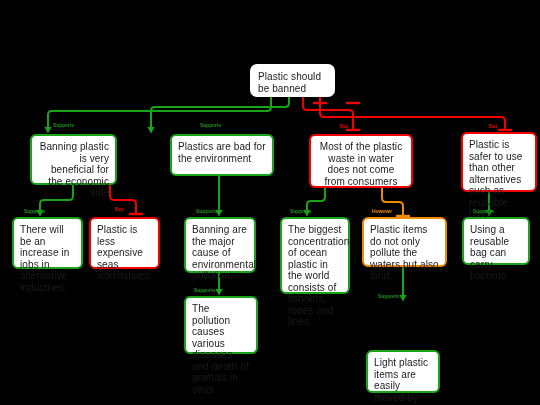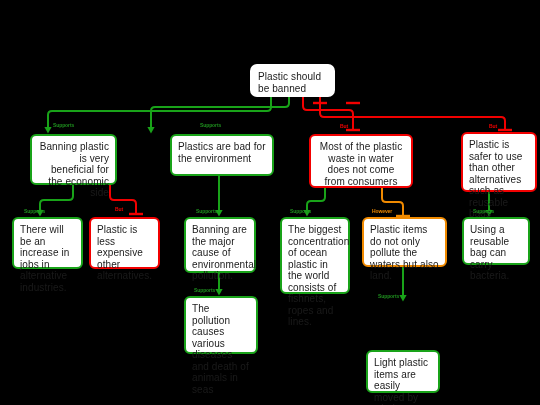--- a/index.html
+++ b/index.html
@@ -154,21 +154,21 @@
     <span class="txt">Plastic is safer to use than other alternatives such as reusable bags</span>
   </div>
   <span class="elabel red" style="left:489px; top:123px;">But</span>
 
   <div class="node green" style="left:12px; top:217px; width:71px; height:52px;">
     <span class="txt">There will be an increase in jobs in alternative industries.</span>
   </div>
   <span class="elabel green" style="left:24px; top:208px;">Supports</span>
 
   <div class="node red" style="left:89px; top:217px; width:71px; height:52px;">
-    <span class="txt">Plastic is less expensive other alternatives.</span>
+    <span class="txt">Plastic is less expensive seas alternatives.</span>
   </div>
   <span class="elabel red" style="left:115px; top:206px;">But</span>
 
   <div class="node green" style="left:184px; top:217px; width:72px; height:56px;">
     <span class="txt">Banning are the major cause of environmental pollution.</span>
   </div>
   <span class="elabel green" style="left:196px; top:208px;">Supports</span>
 
   <div class="node green" style="left:280px; top:217px; width:70px; height:77px;">
     <span class="txt">The biggest concentration of ocean plastic in the world consists of fishnets, ropes and lines.</span>

